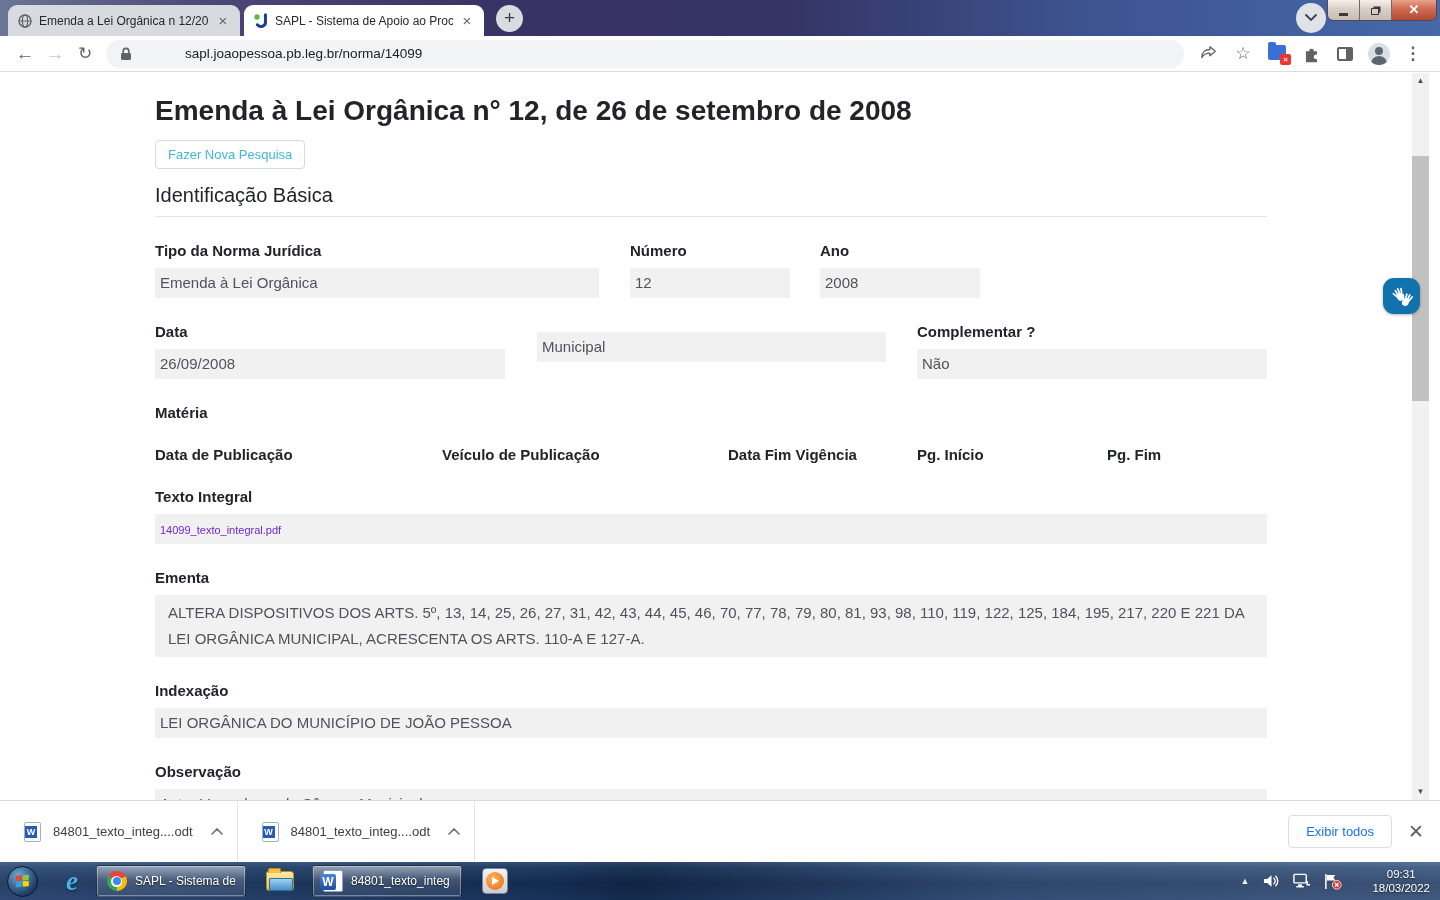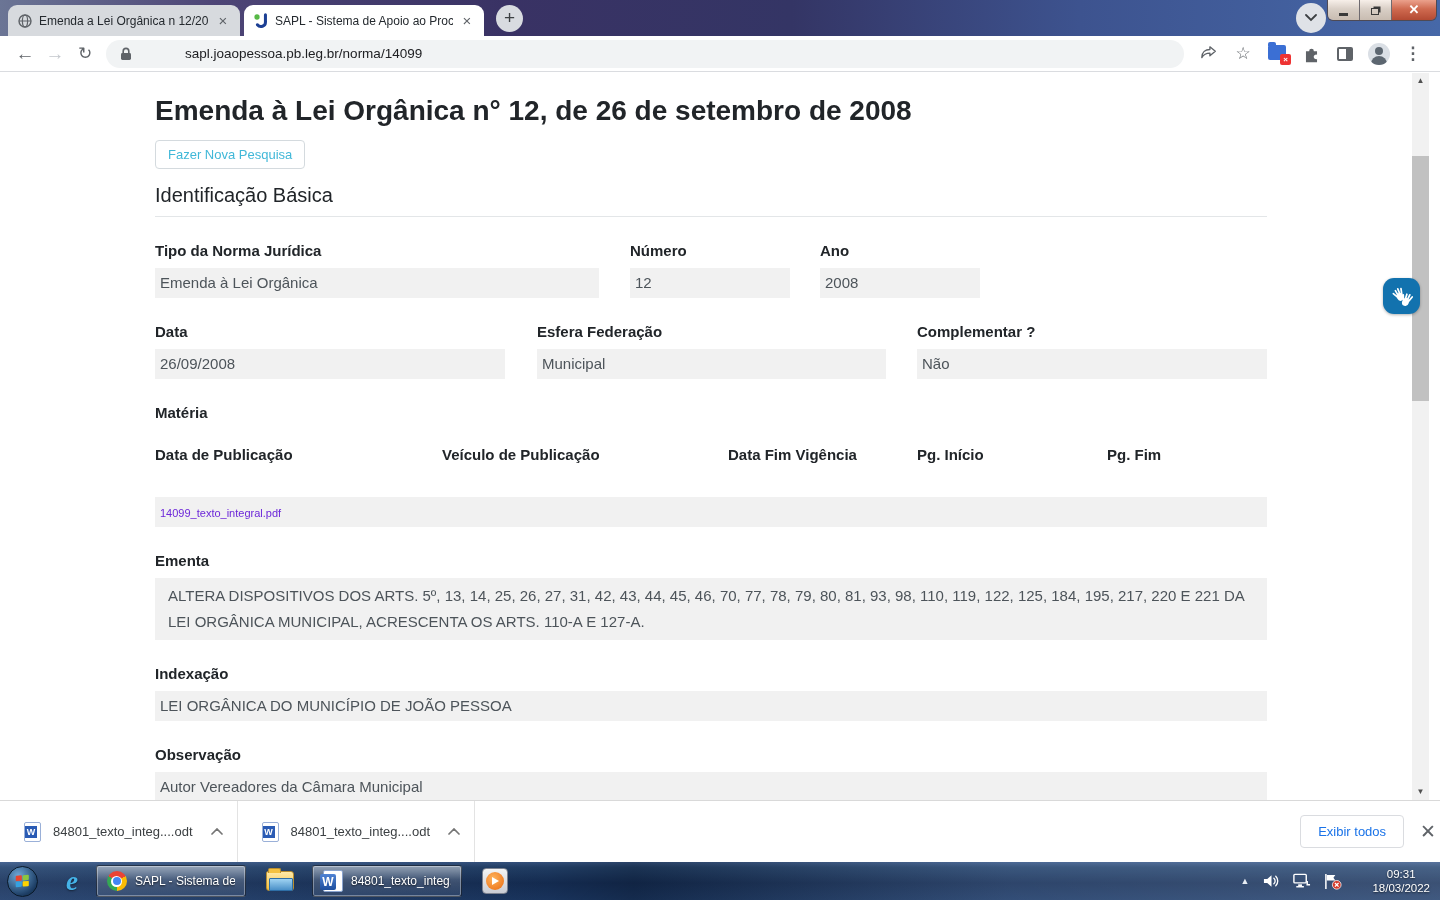--- a/index.html
+++ b/index.html
@@ -95,21 +95,21 @@
   
   .downloads-bar { position:absolute; top:800px; left:0; width:1440px; height:62px; background:#fff;
     border-top:1px solid #d9d9d9; display:flex; align-items:center; }
   .dl-item { height:100%; display:flex; align-items:center; padding:0 14px 0 24px;
     border-right:1px solid #e3e3e3; }
   .dl-name { font-size:13px; color:#3c4043; margin:0 18px 0 12px; }
   .doc-icon { position:relative; width:17px; height:20px; background:#fff; border:1px solid #9ab0d8;
     border-radius:2px; }
   .doc-icon:before { content:"W"; position:absolute; left:0; top:3px; width:12px; height:12px;
     background:#2a5bb4; color:#fff; font-size:9px; font-weight:bold; line-height:12px; text-align:center; }
-  .dl-right { margin-left:auto; display:flex; align-items:center; padding-right:4px; }
+  .dl-right { margin-left:auto; display:flex; align-items:center; padding-right:16px; }
   .btn-exibir { padding:8px 17px; border:1px solid #dadce0; border-radius:4px; color:#1a73e8;
     font-size:13px; font-weight:500; background:#fff; margin-right:16px; }
   .dl-close { color:#5f6368; font-size:19px; line-height:19px; }
 
   
   .taskbar { position:absolute; top:862px; left:0; width:1440px; height:38px;
     background:linear-gradient(180deg,#39598a 0%,#24446f 14%,#16305a 55%,#1c3a68 100%); }
   .taskbar:before { content:""; position:absolute; inset:0;
     background:linear-gradient(90deg,rgba(255,255,255,.08),rgba(0,0,0,.12) 38%,rgba(0,0,0,.25) 44%,rgba(255,255,255,.10) 70%,rgba(255,255,255,.16)); }
   .tb-items { position:absolute; inset:0; display:flex; align-items:center; }
@@ -256,21 +256,20 @@
         </div>
       </div>
 
       
       <div class="frow">
         <div class="fgroup w382">
           <div class="flabel">Data</div>
           <div class="fbox bw350">26/09/2008</div>
         </div>
         <div class="fgroup w380">
-          <div class="flabel">Esfera Federação</div>
           <div class="fbox bw349">Municipal</div>
         </div>
         <div class="fgroup w350">
           <div class="flabel">Complementar ?</div>
           <div class="fbox bw350">Não</div>
         </div>
       </div>
 
       
       <div class="frow">
@@ -294,20 +293,21 @@
             <div class="flabel">Pg. Início</div>
           </div>
         <div class="fgroup">
             <div class="flabel">Pg. Fim</div>
           </div>
       </div>
 
       
       <div class="frow">
         <div class="fgroup">
+          <div class="flabel">Texto Integral</div>
           <div class="fbox bw1112">
             <a class="link-cyan" href="#">14099_texto_integral.pdf</a>
           </div>
         </div>
       </div>
 
       
       <div class="frow">
         <div class="fgroup">
           <div class="flabel">Ementa</div>

